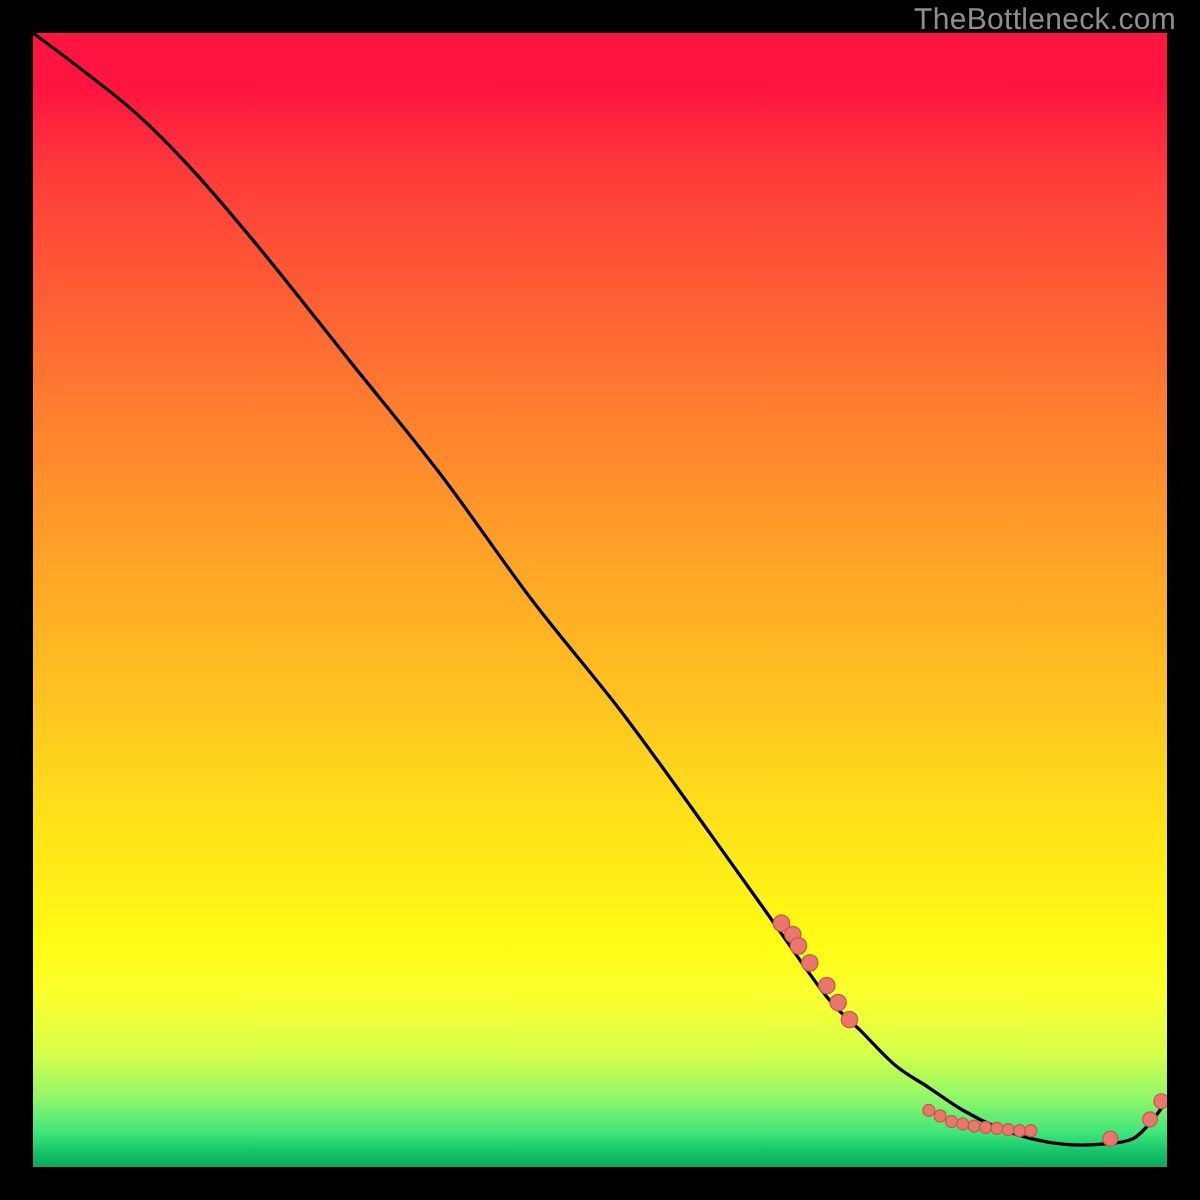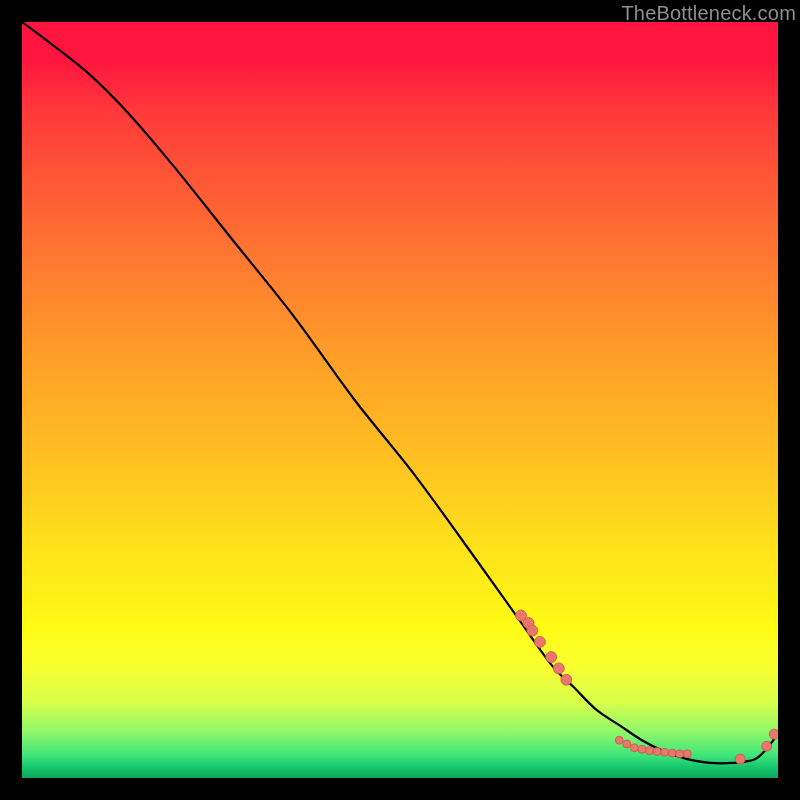--- a/index.html
+++ b/index.html
@@ -38,21 +38,21 @@
       #d6ff4a 90%,
       #8ef76a 94%,
       #3ee57a 97%,
       #18c76d 98.5%,
       #0aa85a 100%
     );
   }
   .watermark {
     position: absolute;
     top: 2px;
-    right: 4px;
+    right: 16px;
     color: #8e8e8e;
     font-size: 20px;
     letter-spacing: 0.2px;
     user-select: none;
   }
   svg.overlay {
     position: absolute;
     left: 0;
     top: 0;
     width: 756px;

